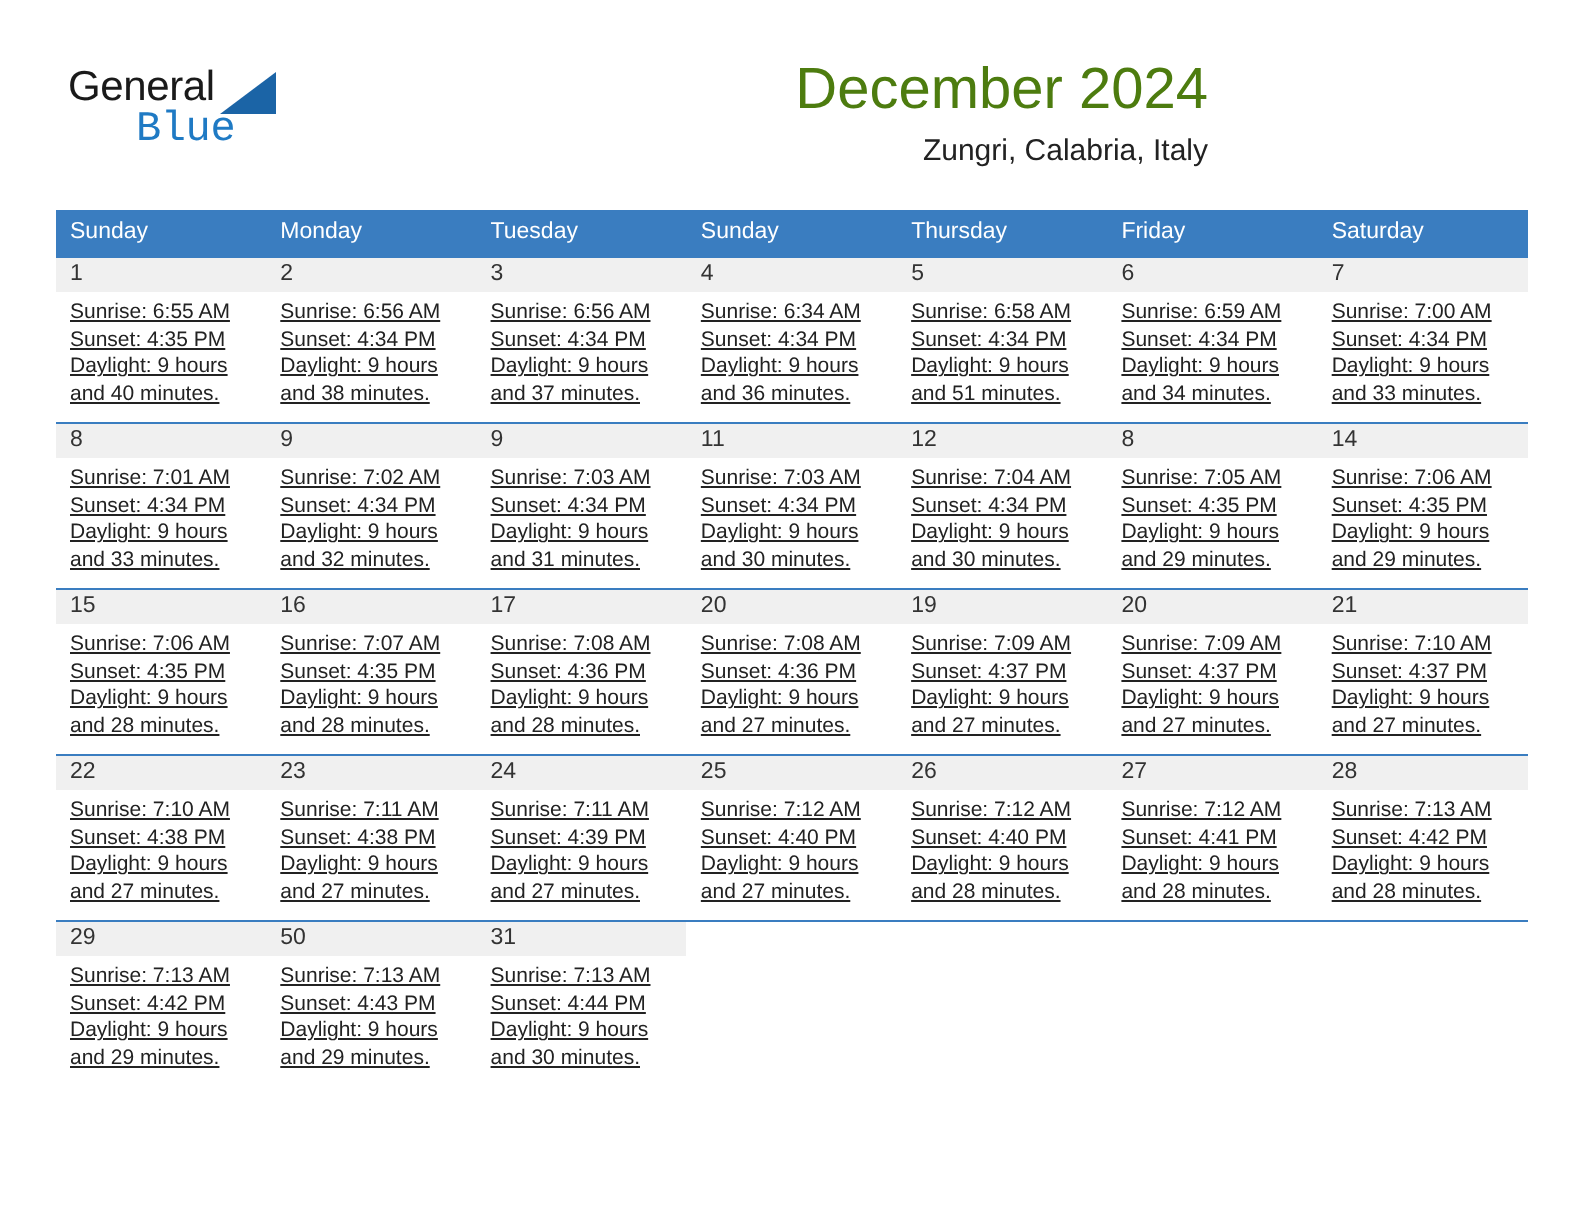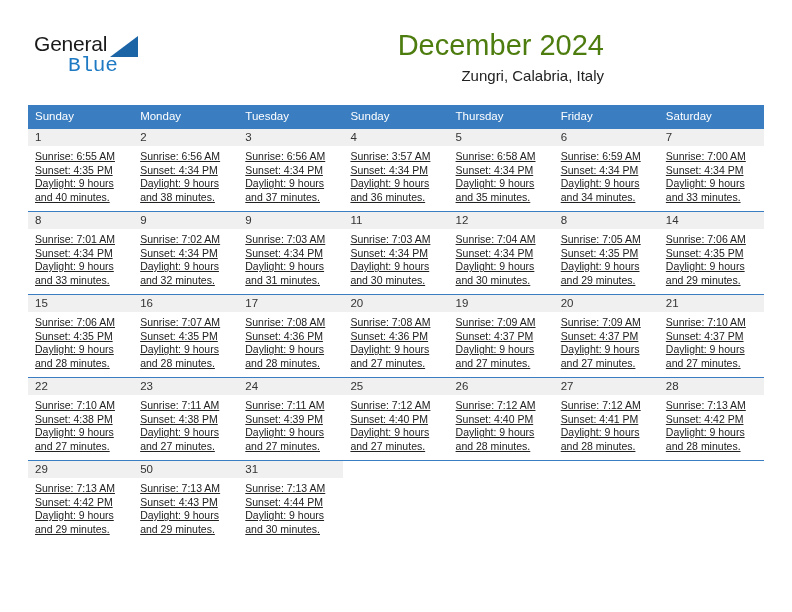--- a/index.html
+++ b/index.html
@@ -202,35 +202,35 @@
                 <div>Sunset: 4:34 PM</div>
                 <div>Daylight: 9 hours</div>
                 <div>and 37 minutes.</div>
               </div>
             </div>
           </td>
           <td>
             <div class="cell">
               <div class="daynum-strip">4</div>
               <div class="cell-body">
-                <div>Sunrise: 3:57 AM</div>
+                <div>Sunrise: 6:34 AM</div>
                 <div>Sunset: 4:34 PM</div>
                 <div>Daylight: 9 hours</div>
                 <div>and 36 minutes.</div>
               </div>
             </div>
           </td>
           <td>
             <div class="cell">
               <div class="daynum-strip">5</div>
               <div class="cell-body">
                 <div>Sunrise: 6:58 AM</div>
                 <div>Sunset: 4:34 PM</div>
                 <div>Daylight: 9 hours</div>
-                <div>and 35 minutes.</div>
+                <div>and 51 minutes.</div>
               </div>
             </div>
           </td>
           <td>
             <div class="cell">
               <div class="daynum-strip">6</div>
               <div class="cell-body">
                 <div>Sunrise: 6:59 AM</div>
                 <div>Sunset: 4:34 PM</div>
                 <div>Daylight: 9 hours</div>

